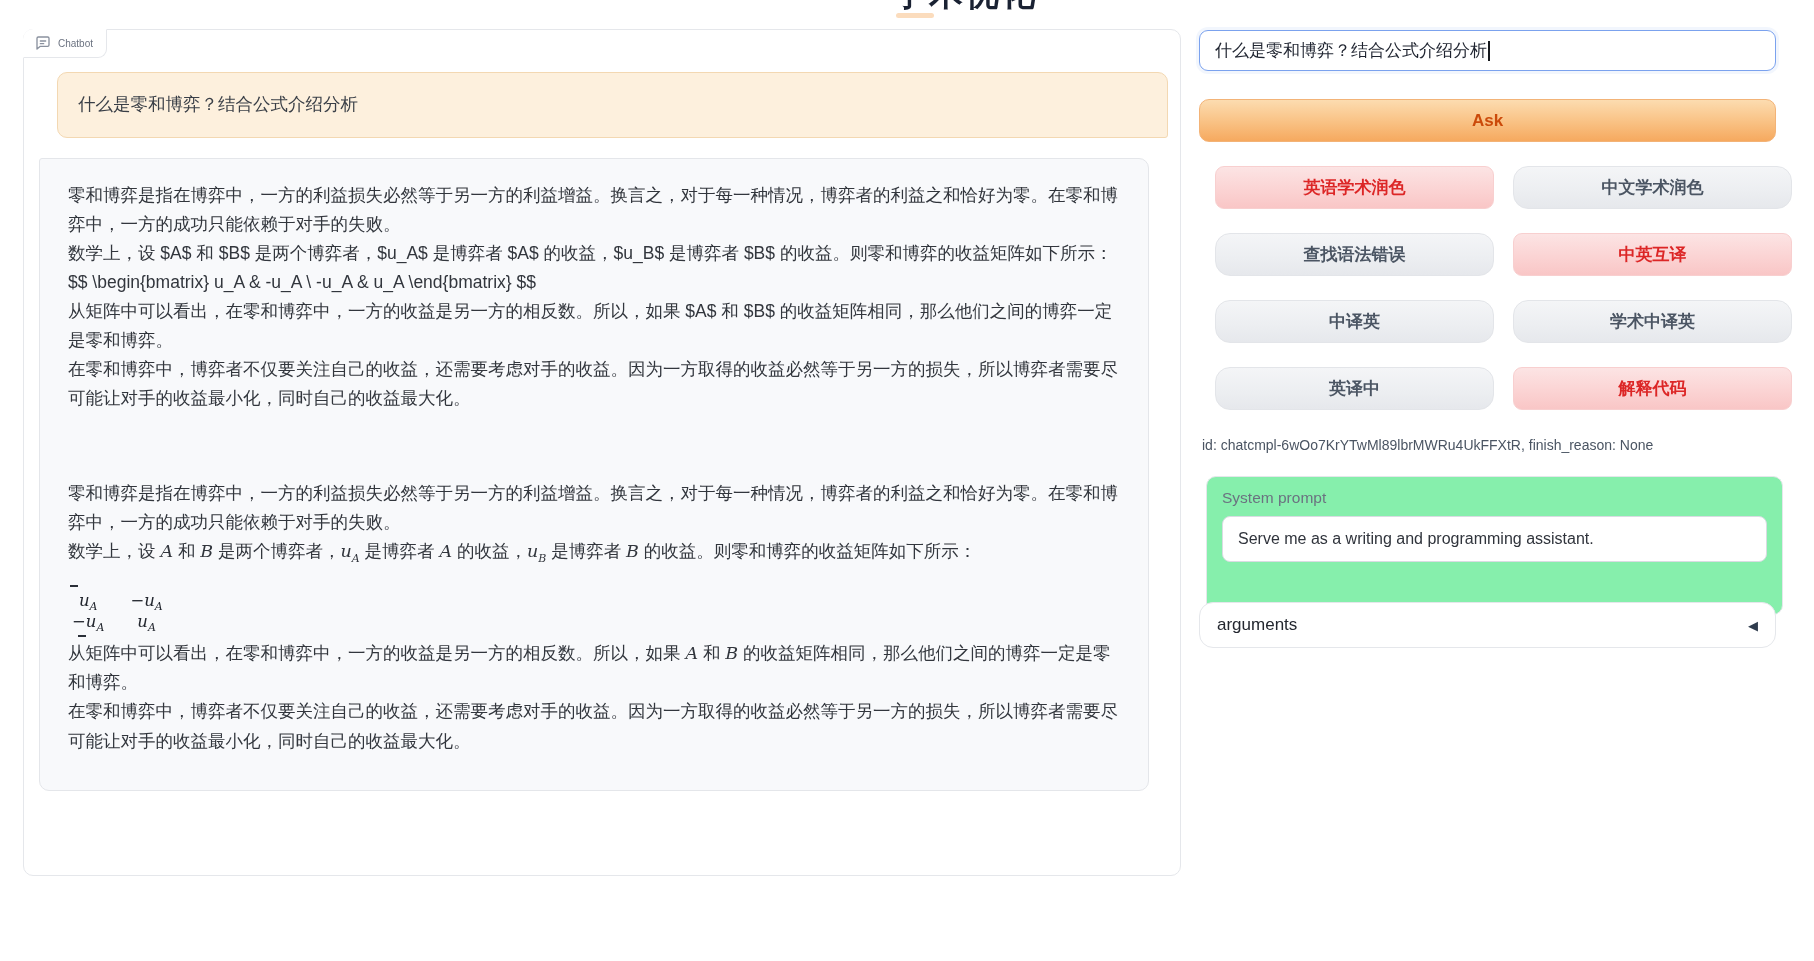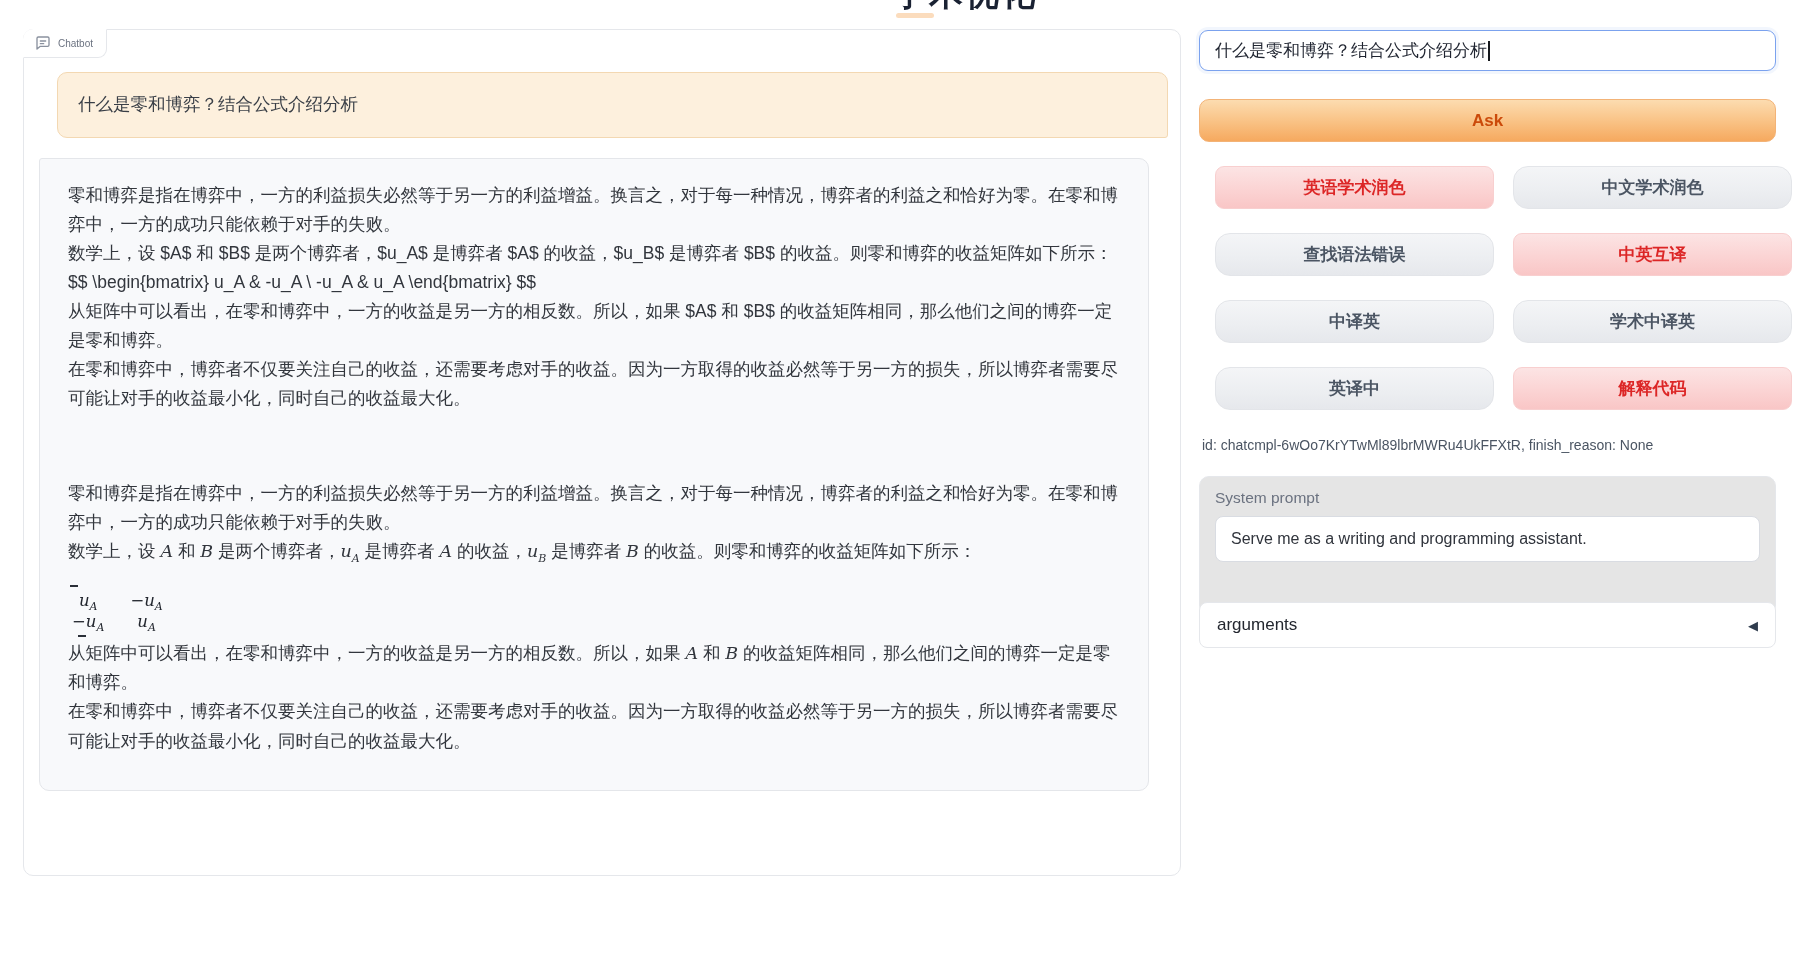--- a/index.html
+++ b/index.html
@@ -85,31 +85,31 @@
   .act.gray {
     background:linear-gradient(180deg,#f4f5f7 0%,#eceef1 60%,#e6e8ec 100%);
     border-color:#e3e5e9; color:#4b5563;border-radius:15px;
   }
   .act.pink {
     background:linear-gradient(180deg,#fce4e4 0%,#fbd2d2 60%,#f9c6c6 100%);
     border-color:#f8cfcf; color:#dc2626;
   }
   .id-line { position:absolute; top:437px; left:3px; font-size:14px; color:#4b5563; white-space:nowrap; }
   .sys-box {
-    position:absolute; top:476px; left:0; width:577px; height:139px;
-    background:#e5e5e5; border:1px solid #e5e7eb; border-radius:10px; padding:12px 15px;
+    position:absolute; top:476px; left:7px; width:577px; height:139px;
+    background:#86efac; border:1px solid #e5e7eb; border-radius:10px; padding:12px 15px;
   }
   .sys-label { font-size:15.5px; color:#6b7280; margin-bottom:9px; }
   .sys-input {
     height:46px; background:#fff; border:1px solid #d9dce2; border-radius:8px;
     display:flex; align-items:center; padding:0 15px; font-size:16px; color:#30343c; cursor:text;
   }
   .accordion {
     position:absolute; top:602px; left:0; width:577px; height:46px;
-    background:#fff; border:1px solid #e5e7eb; border-radius:8px;
+    background:#fff; border:1px solid #e5e7eb; border-radius:14px;
     display:flex; align-items:center; justify-content:space-between;
     padding:0 17px; font-size:17px; color:#23272f; cursor:pointer;
   }
   .tri { font-size:13px; color:#2f3c4e; }
 </style>
 </head>
 <body>
 
 <div id="app">
 

